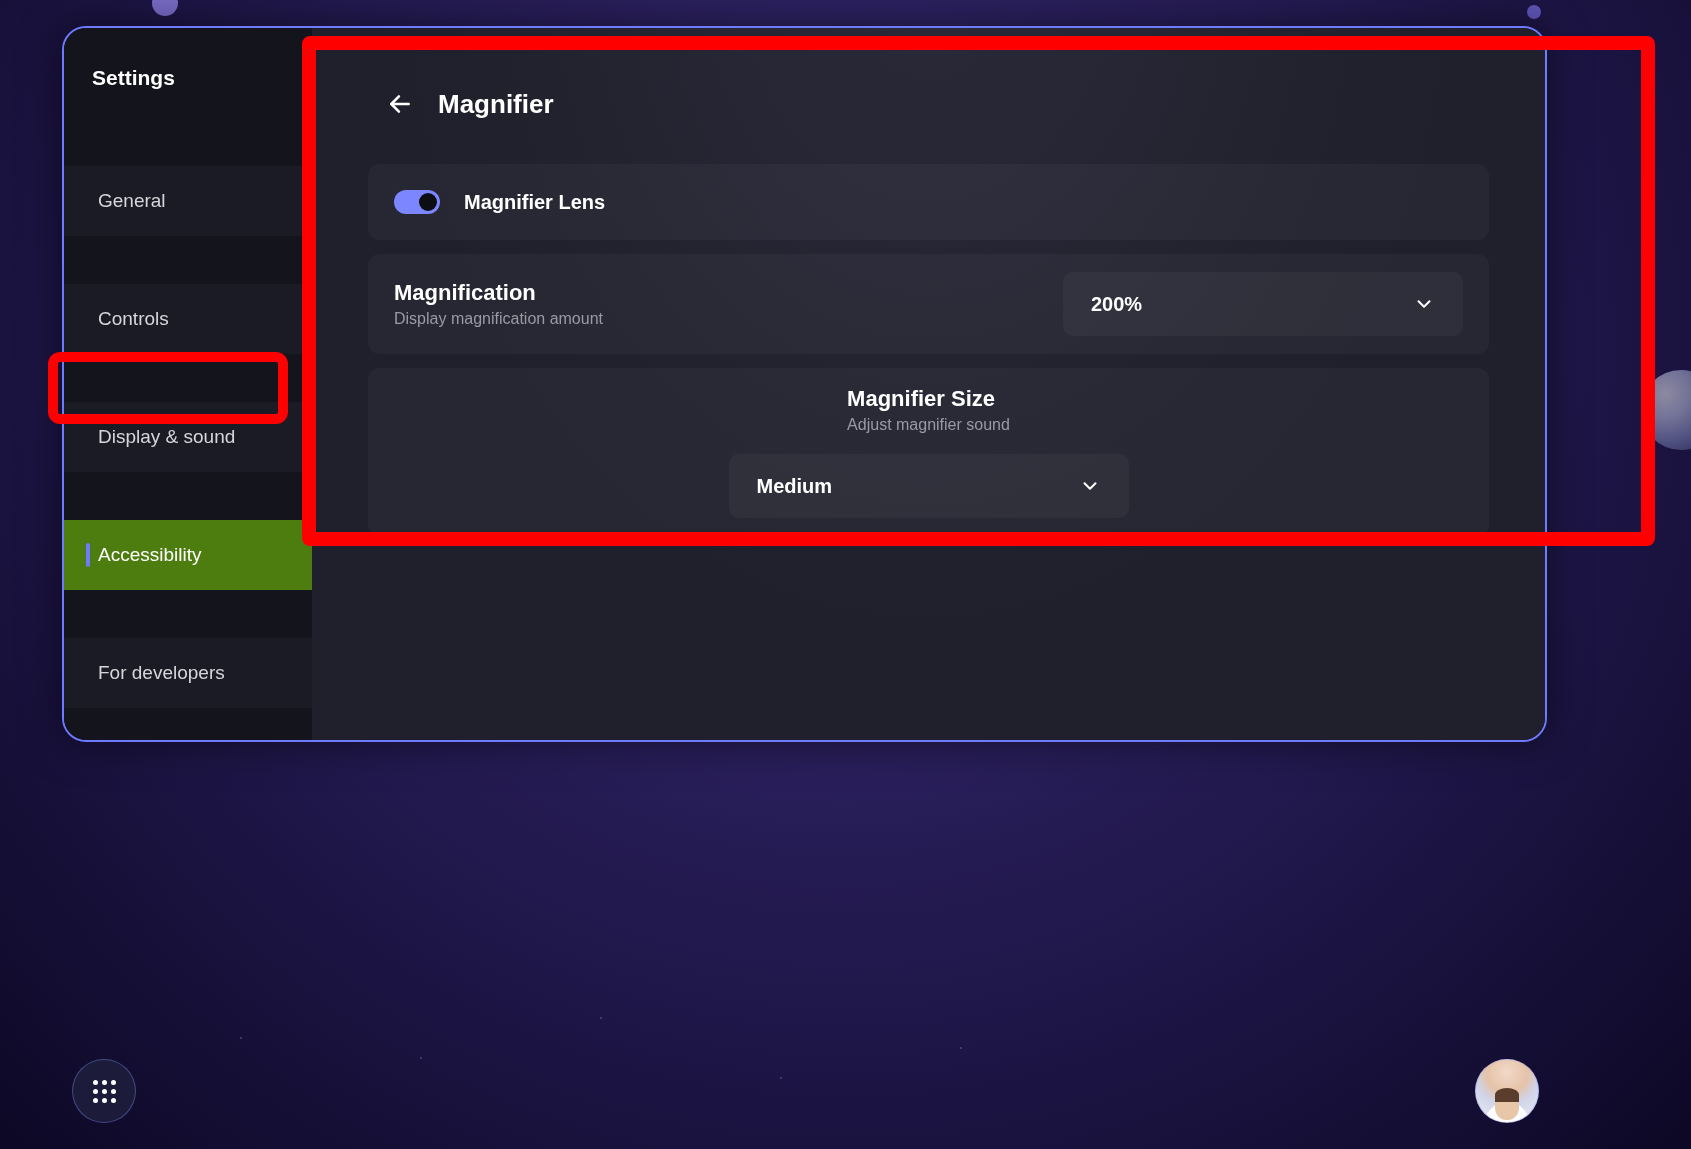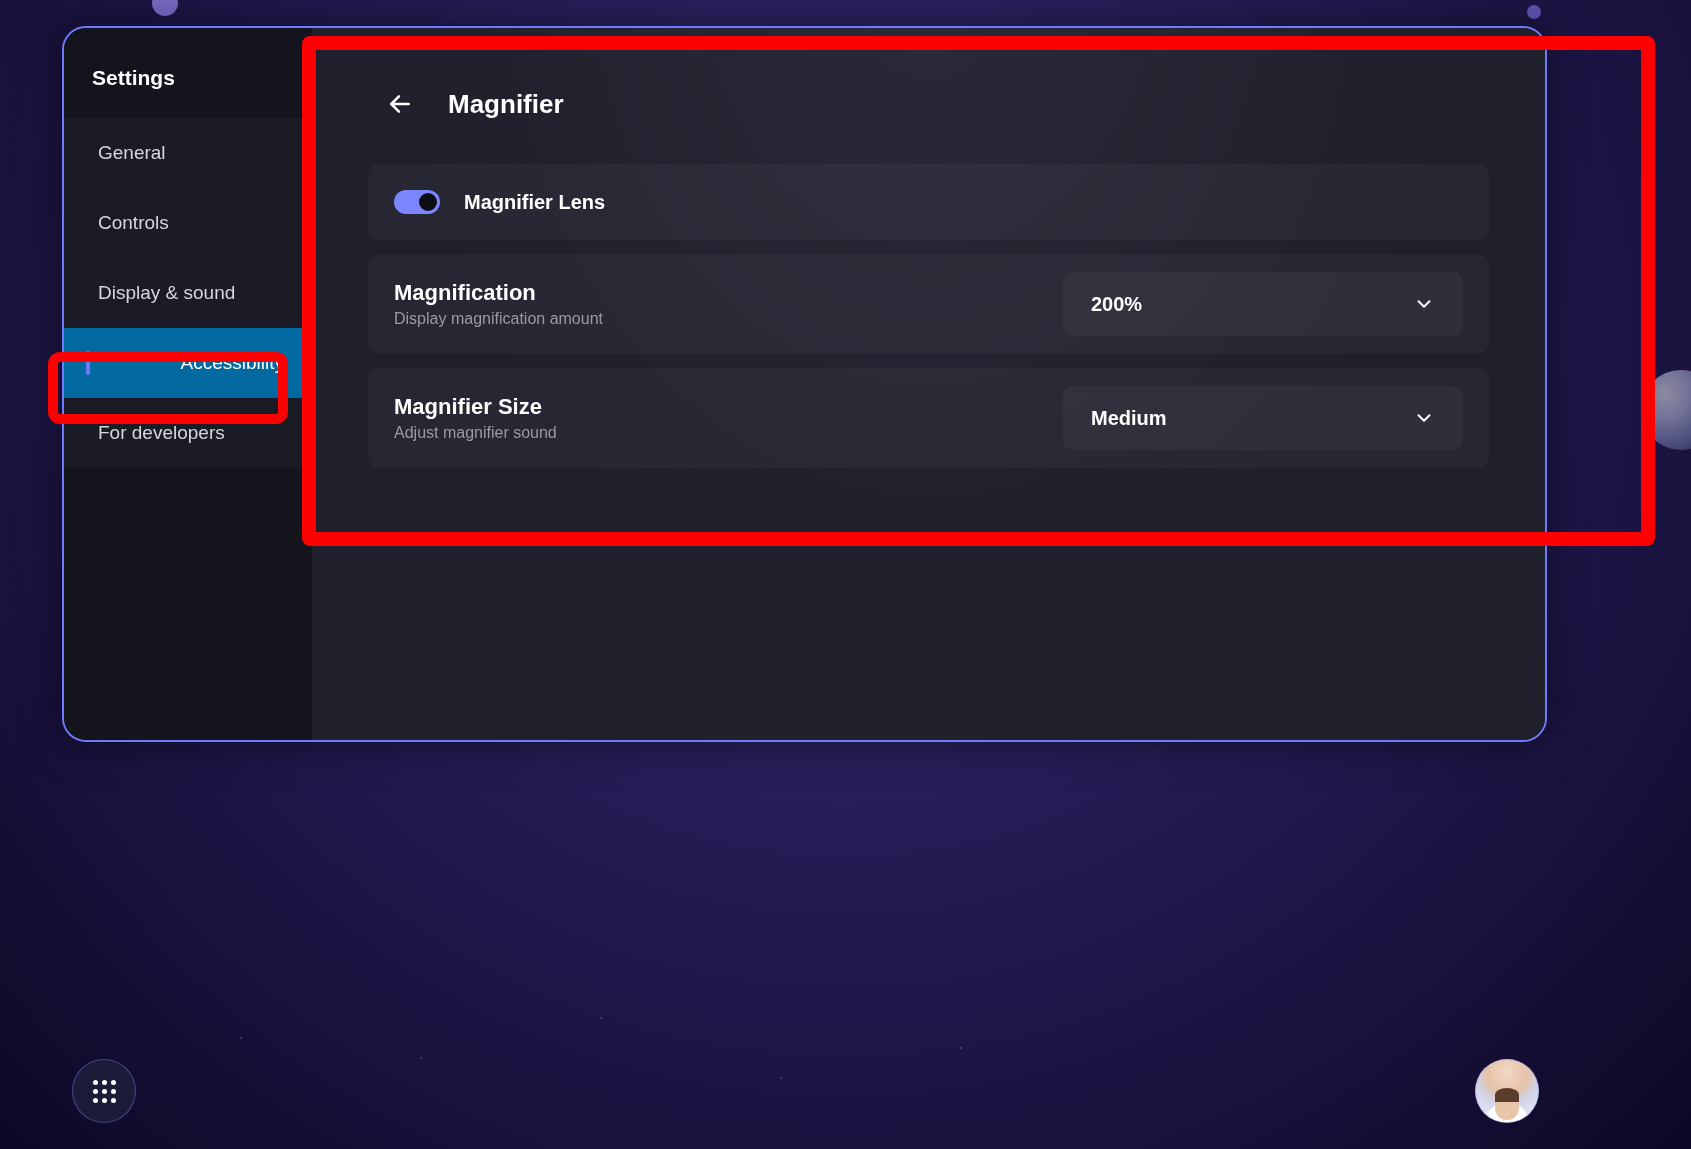--- a/index.html
+++ b/index.html
@@ -25,61 +25,61 @@
       display:flex;
       overflow:hidden;
       box-shadow: 0 0 40px rgba(0,0,0,0.5);
     }
     .sidebar {
       width:248px;
       background:#14141d;
       display:flex;
       flex-direction:column;
       padding-top:24px;
+      gap:48px;
     }
     .sidebar-title {
       color:#fff;
       font-size:21px;
       font-weight:600;
       padding:14px 28px 28px 28px;
     }
     .sidebar-item {
       color:#d6d6db;
       font-size:19px;
       font-weight:500;
       padding:24px 28px 24px 34px;
       cursor:pointer;
       position:relative;
       background:#1b1b26;
     }
     .sidebar-item.active {
-      background:#0369a1;
+      background:#4d7c0f;
       color:#fff;
-      text-align:right;
     }
     .sidebar-item.active::before {
       content:'';
       position:absolute;
       left:22px; top:50%; transform:translateY(-50%);
       width:4px; height:24px;
       background:#6e7aff;
       border-radius:2px;
     }
 
     .main {
       flex:1;
       background:#20202c;
       background-image: radial-gradient(ellipse at 50% -10%, rgba(70,70,95,0.25) 0%, rgba(0,0,0,0) 60%);
       padding:58px 56px 0 56px;
       position:relative;
     }
     .main-header {
       display:flex;
       align-items:center;
-      gap:30px;
+      gap:20px;
       margin-left:14px;
       margin-bottom:42px;
     }
     .back-btn {
       width:36px; height:36px;
       display:flex; align-items:center; justify-content:center;
       cursor:pointer;
       color:#fff;
     }
     .back-btn svg { width:26px; height:26px; }
@@ -229,21 +229,21 @@
         <div class="row-sub">Display magnification amount</div>
       </div>
       <div class="dropdown">
         <span class="dropdown-value">200%</span>
         <svg class="chevron" viewBox="0 0 24 24" fill="none" stroke="currentColor" stroke-width="2.2" stroke-linecap="round" stroke-linejoin="round">
           <polyline points="6 9 12 15 18 9"></polyline>
         </svg>
       </div>
     </div>
 
-    <div class="setting-row" style="justify-content:space-between; gap:20px;">
+    <div class="setting-row" style="justify-content:space-between; gap:20px;flex-direction:column;">
       <div class="row-text">
         <div class="row-title">Magnifier Size</div>
         <div class="row-sub">Adjust magnifier sound</div>
       </div>
       <div class="dropdown">
         <span class="dropdown-value">Medium</span>
         <svg class="chevron" viewBox="0 0 24 24" fill="none" stroke="currentColor" stroke-width="2.2" stroke-linecap="round" stroke-linejoin="round">
           <polyline points="6 9 12 15 18 9"></polyline>
         </svg>
       </div>

